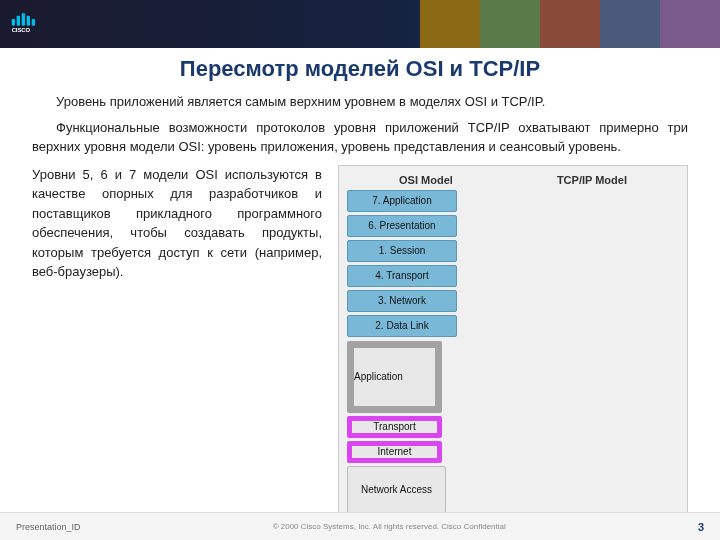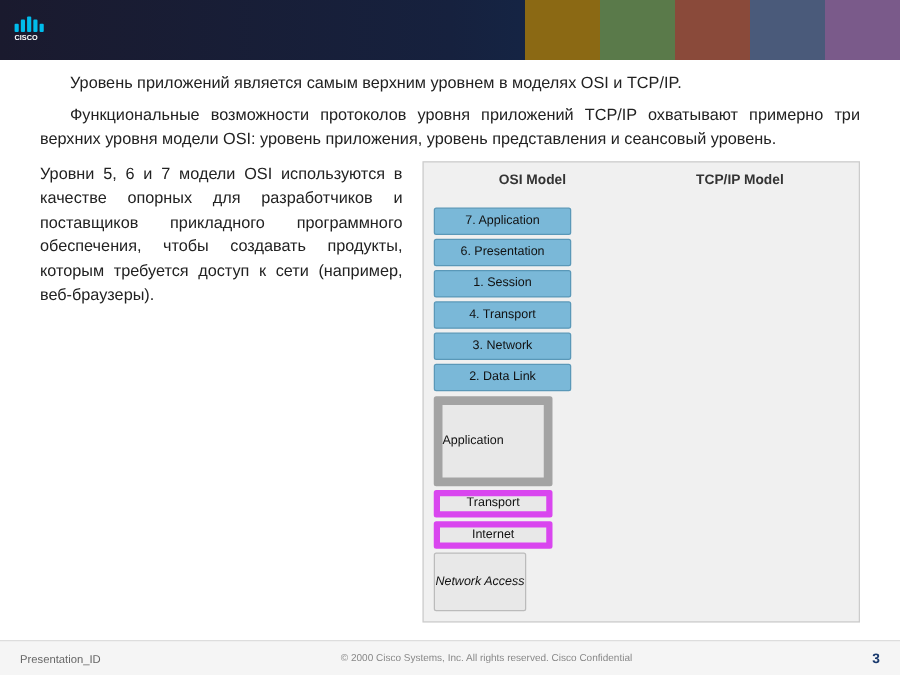--- a/index.html
+++ b/index.html
@@ -92,21 +92,21 @@
       background: #f0f0f0;
       border: 1px solid #ccc;
       padding: 8px;
       font-size: 10px;
       position: relative;
     }
 
     .diagram-header {
       display: flex;
       justify-content: space-around;
-      margin-bottom: 16px;
+      margin-bottom: 4px;
     }
     .diagram-header span {
       font-size: 11px;
       font-weight: bold;
       color: #333;
     }
 
     .osi-box {
       width: 110px;
       height: 22px;
@@ -156,32 +156,31 @@
       border-radius: 2px;
       display: flex;
       align-items: center;
       justify-content: flex-start;
       font-size: 10px;
       color: #111;
       font-weight: 400;
     }
 
     .tcp-span-2 {
-      width: 74px;
+      width: 99px;
       height: calc(22px * 2 + 3px * 1);
       background: #e8e8e8;
       border: 1px solid #bbb;
       border-radius: 2px;
       display: flex;
       align-items: center;
       justify-content: center;
       font-size: 10px;
       color: #111;
       font-weight: 500;
-      font-style: italic;
     }
 
     .diagram-inner {
       display: flex;
       gap: 4px;
       flex-direction: column;
     }
 
     
     .footer {
@@ -231,20 +230,21 @@
     <div class="header-photo-block"></div>
     <div class="header-photo-block"></div>
     <div class="header-photo-block"></div>
     <div class="header-photo-block"></div>
     <div class="header-photo-block"></div>
   </div>
 </div>
 
 <div class="main-content">
 
+  <h1 class="page-title">Пересмотр моделей OSI и TCP/IP</h1>
 
   <p class="body-text">
     <span class="indent">&nbsp;&nbsp;&nbsp;&nbsp;</span><span>Уровень приложений является самым верхним уровнем в моделях OSI и TCP/IP.</span>
   </p>
   <p class="body-text">
     <span class="indent">&nbsp;&nbsp;&nbsp;&nbsp;</span><span>Функциональные возможности протоколов уровня приложений TCP/IP охватывают примерно три верхних уровня модели OSI: уровень приложения, уровень представления и сеансовый уровень.</span>
   </p>
 
   <div class="lower-section">
     <div class="left-text">Уровни 5, 6 и 7 модели OSI используются в качестве опорных для разработчиков и поставщиков прикладного программного обеспечения, чтобы создавать продукты, которым требуется доступ к сети (например, веб-браузеры).</div>

